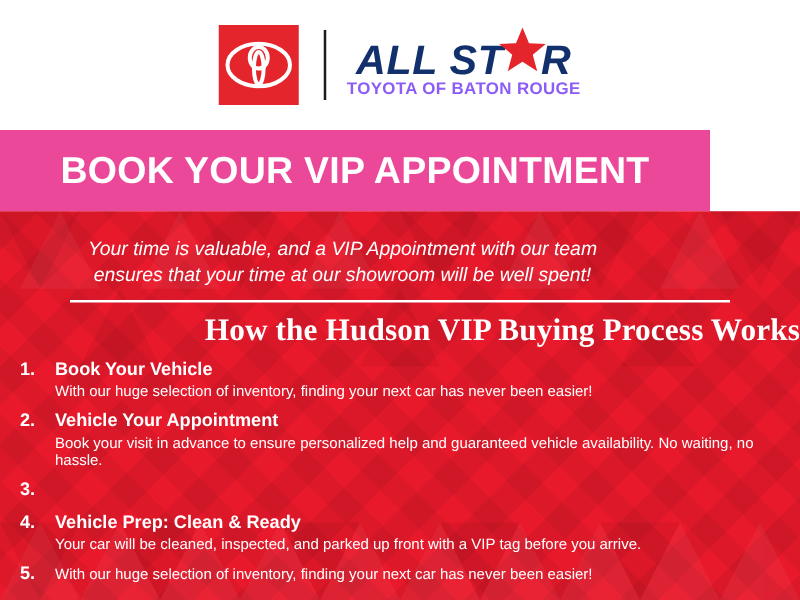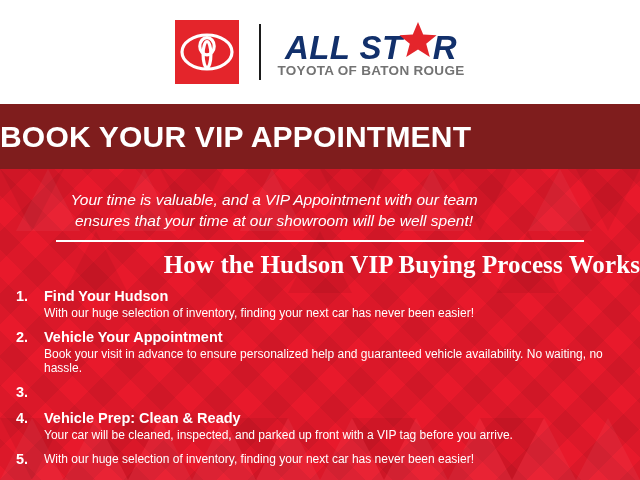--- a/index.html
+++ b/index.html
@@ -85,35 +85,35 @@
     position: absolute;
     left: -4px;
     top: -5px;
   }
   .allstar-sub {
     margin-top: 4px;
     font-family: "Liberation Sans", sans-serif;
     font-weight: bold;
     font-size: 13.5px;
     letter-spacing: 0.3px;
-    color: #737373;
+    color: #8b5cf6;
     line-height: 1;
     white-space: nowrap;
   }
 
   
   .black-band {
     position: absolute;
     left: 0; top: 104px;
-    width: 640px;
+    width: 568px;
     height: 65px;
-    background: #7f1d1d;
-    display: flex;
-    align-items: center;
-    justify-content: flex-start;
+    background: #ec4899;
+    display: flex;
+    align-items: center;
+    justify-content: center;
   }
   .black-band-title {
     color: #ffffff;
     font-family: "Liberation Sans", sans-serif;
     font-weight: bold;
     font-size: 30px;
     letter-spacing: 0.2px;
     white-space: nowrap;
   }
 
@@ -289,21 +289,21 @@
 
     <div class="rule"></div>
 
     <div class="section-heading">How the Hudson VIP Buying Process Works</div>
 
     <div class="steps">
 
       <div class="step">
         <div class="step-num">1.</div>
         <div class="step-body">
-          <div class="step-title">Find Your Hudson</div>
+          <div class="step-title">Book Your Vehicle</div>
           <div class="step-desc">With our huge selection of inventory, finding your next car has never been easier!</div>
         </div>
       </div>
 
       <div class="step">
         <div class="step-num">2.</div>
         <div class="step-body">
           <div class="step-title">Vehicle Your Appointment</div>
           <div class="step-desc">Book your visit in advance to ensure personalized help and guaranteed vehicle availability. No waiting, no hassle.</div>
         </div>

